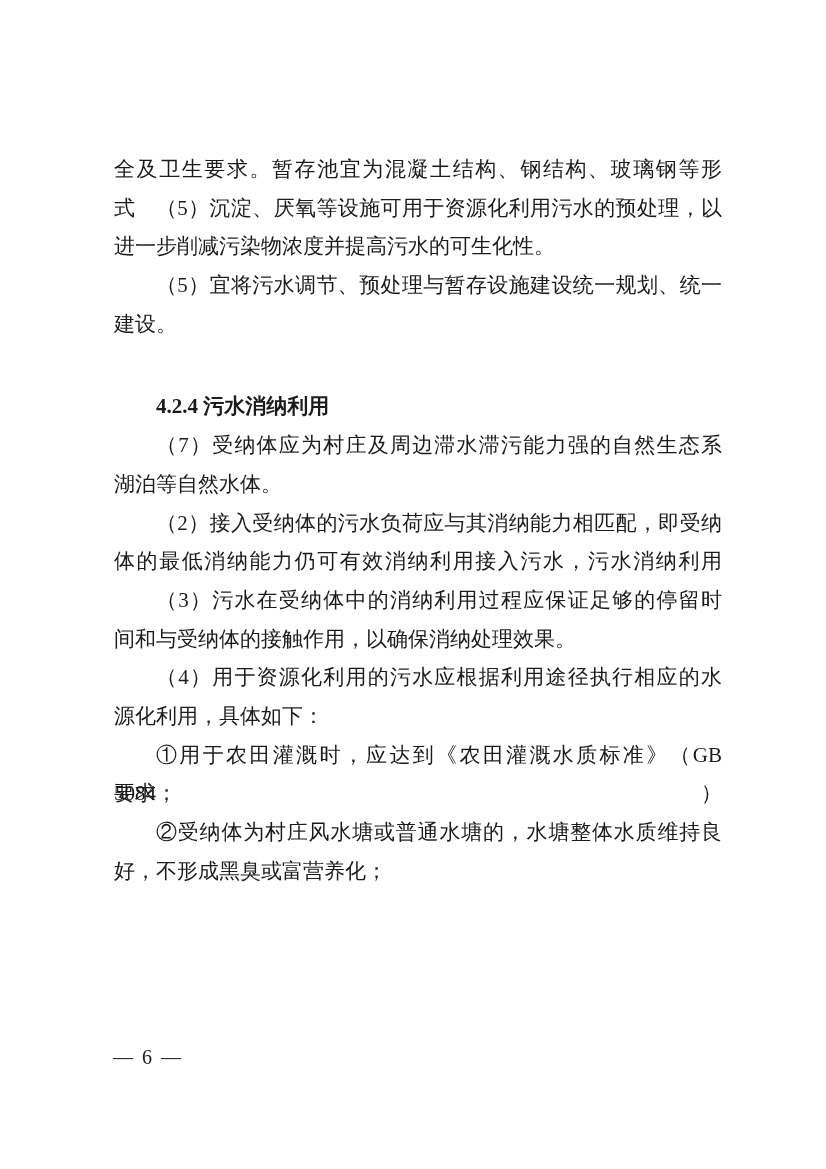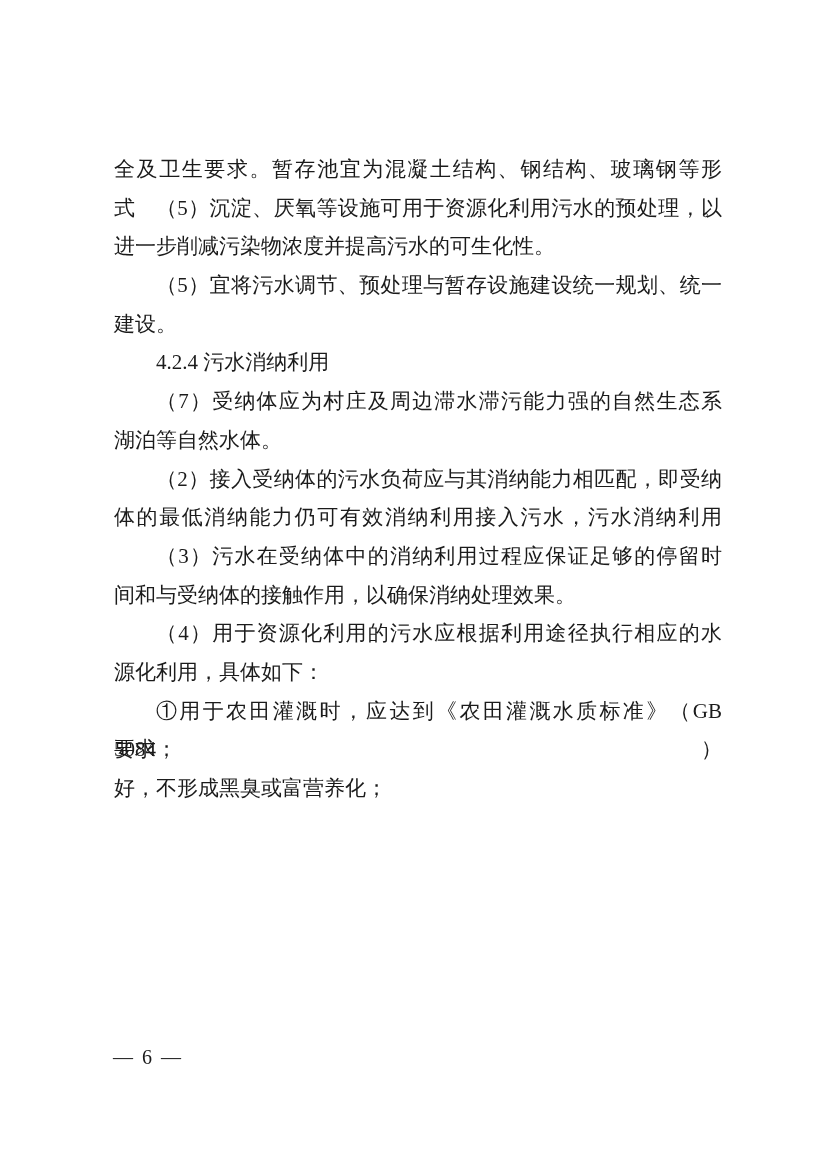--- a/index.html
+++ b/index.html
@@ -45,22 +45,23 @@
     white-space: normal;
     color: var(--text, #1b1b1b);
   }
   .j {
     text-align-last: justify;
   }
   .ind {
     text-indent: 42px;
   }
   .heading {
-    font-weight: 400;
+    font-weight: 700;
     text-align-last: left;
+    margin-top: 44px;
   }
   .footer {
     position: absolute;
     left: 113px;
     top: 1045px;
     height: 24px;
     line-height: 24px;
     font-size: 20px;
     letter-spacing: 2px;
     color: var(--text, #1b1b1b);
@@ -80,19 +81,20 @@
     <p class="line j ind">（7）受纳体应为村庄及周边滞水滞污能力强的自然生态系</p>
     <p class="line">湖泊等自然水体。</p>
     <p class="line j ind">（2）接入受纳体的污水负荷应与其消纳能力相匹配，即受纳</p>
     <p class="line j">体的最低消纳能力仍可有效消纳利用接入污水，污水消纳利用</p>
     <p class="line j ind">（3）污水在受纳体中的消纳利用过程应保证足够的停留时</p>
     <p class="line">间和与受纳体的接触作用，以确保消纳处理效果。</p>
     <p class="line j ind">（4）用于资源化利用的污水应根据利用途径执行相应的水</p>
     <p class="line">源化利用，具体如下：</p>
     <p class="line j ind">①用于农田灌溉时，应达到《农田灌溉水质标准》（GB 5084）</p>
     <p class="line">要求；</p>
+    <p class="line j ind">②受纳体为村庄风水塘或普通水塘的，水塘整体水质维持良</p>
     <p class="line">好，不形成黑臭或富营养化；</p>
   </main>
 
   <footer class="footer">
     <span>— 6 —</span>
   </footer>
 </div>
 
 </body></html>

